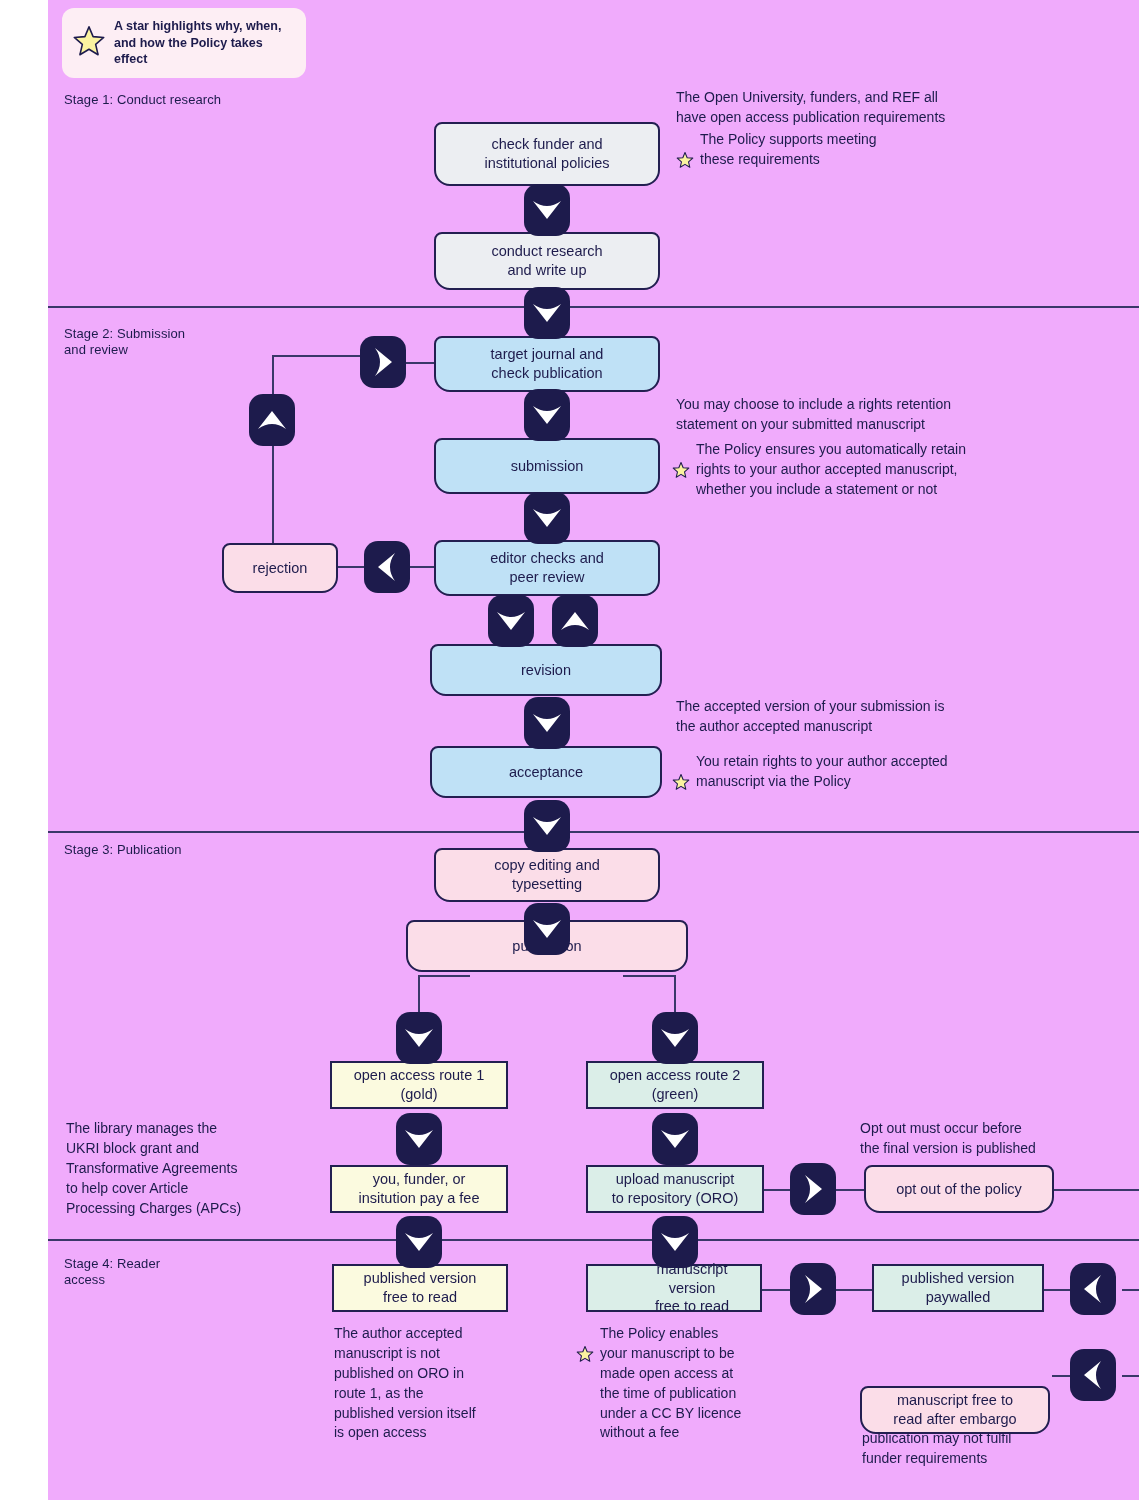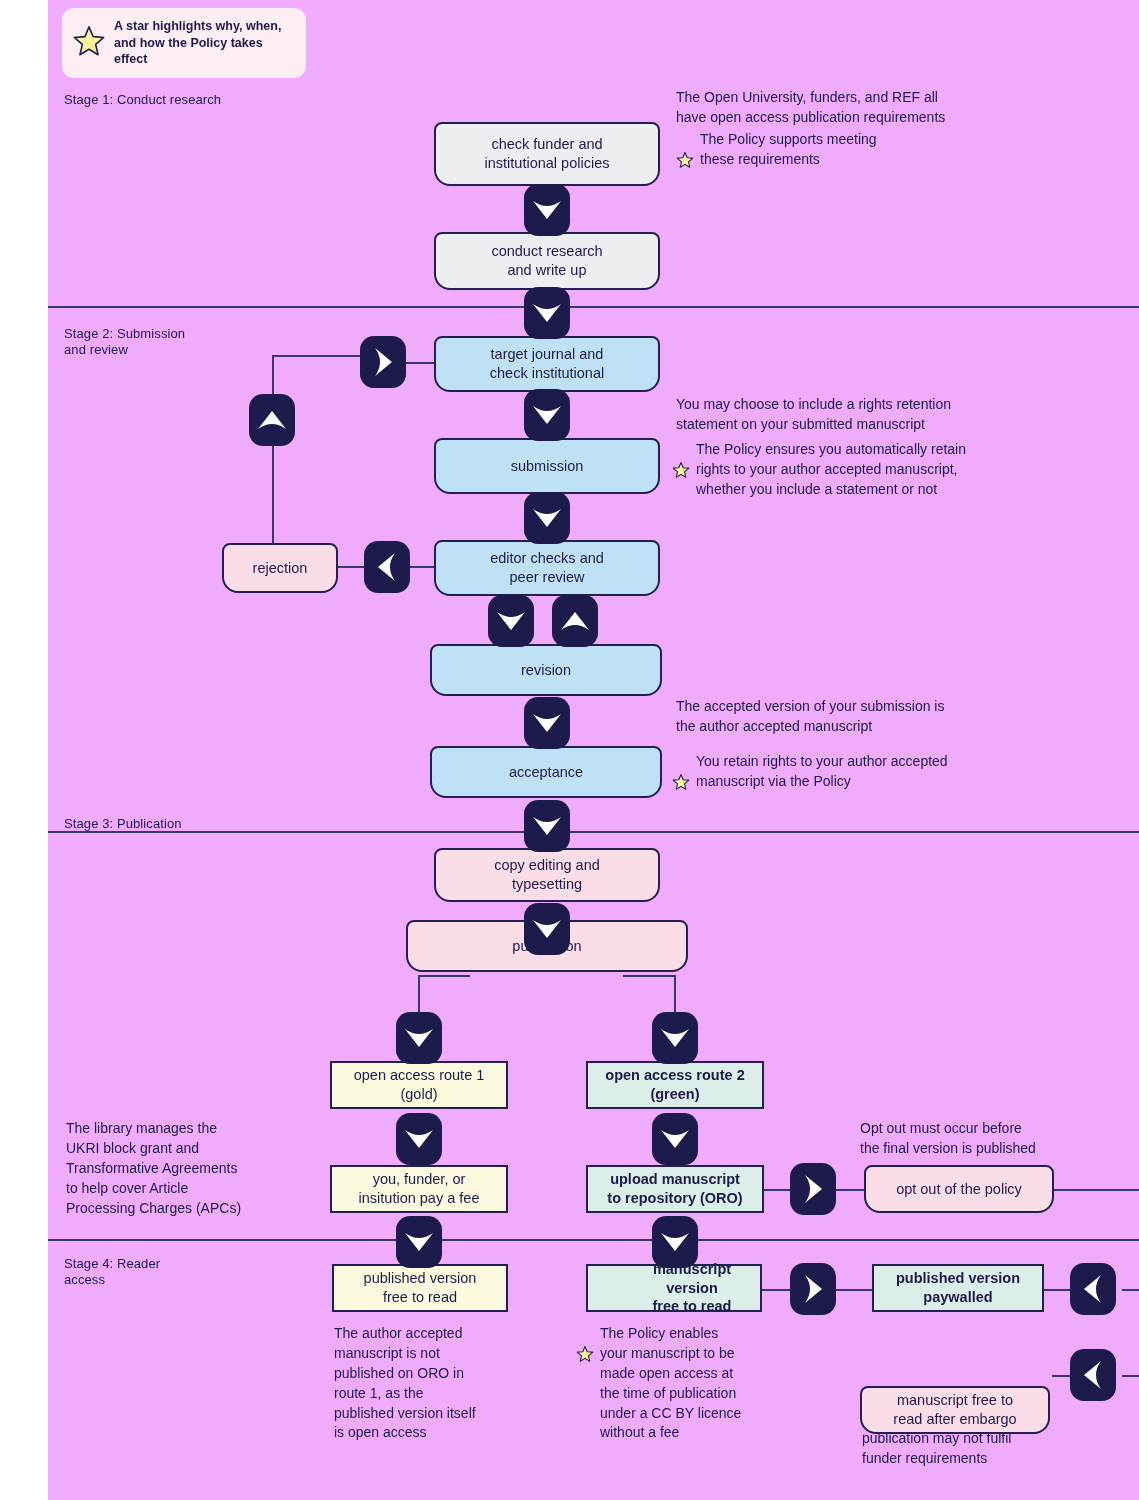--- a/index.html
+++ b/index.html
@@ -60,21 +60,21 @@
     white-space:pre-line;
     padding:2px 8px;
   }
   .node.rounded{ border-radius:8px 8px 16px 16px; }
   .node.sharp{ border-radius:0; }
 
   .c-grey{background:#eceef2;}
   .c-blue{background:#bfe1f6;}
   .c-pink{background:#fbdde8;}
   .c-cream{background:#fbfadf;}
-  .c-mint{background:#dbeee8;font-weight:bold;}
+  .c-mint{background:#dbeee8;}
 
   
   .chip{
     width:46px; height:52px;
     background:#1d1b4c;
     border-radius:14px;
     z-index:6;
     display:flex;align-items:center;justify-content:center;
   }
   .chip svg{display:block;}
@@ -112,21 +112,21 @@
 Policy takes effect</div>
   </div>
 
   <div class="abs divider" style="top:306px"></div>
   <div class="abs divider" style="top:831px"></div>
   <div class="abs divider" style="top:1239px"></div>
 
   <div class="abs stage-title" style="left:16px; top:92px;">Stage 1: Conduct research</div>
   <div class="abs stage-title" style="left:16px; top:326px;">Stage 2: Submission
 and review</div>
-  <div class="abs stage-title" style="left:16px; top:816px;text-align:right;">Stage 3: Publication</div>
+  <div class="abs stage-title" style="left:16px; top:842px;text-align:right;">Stage 3: Publication</div>
   <div class="abs stage-title" style="left:16px; top:1256px;">Stage 4: Reader
 access</div>
 
   <div class="abs line hline" style="left:224px; top:355px; width:96px;"></div>
   <div class="abs line vline" style="left:224px; top:355px; height:45px;"></div>
   <div class="abs line vline" style="left:224px; top:442px; height:110px;"></div>
 
   <div class="abs line hline" style="left:288px; top:566px; width:40px;"></div>
   <div class="abs line hline" style="left:352px; top:566px; width:34px;"></div>
 
@@ -152,21 +152,21 @@
 
   <div class="abs line hline" style="left:1004px; top:1375px; width:18px;"></div>
 
   <div class="abs node rounded c-grey" style="left:386px; top:122px; width:226px; height:64px;">check funder and
 institutional policies</div>
 
   <div class="abs node rounded c-grey" style="left:386px; top:232px; width:226px; height:58px;">conduct research
 and write up</div>
 
   <div class="abs node rounded c-blue" style="left:386px; top:336px; width:226px; height:56px;">target journal and
-check institutional</div>
+check publication</div>
 
   <div class="abs node rounded c-blue" style="left:386px; top:438px; width:226px; height:56px;">submission</div>
 
   <div class="abs node rounded c-blue" style="left:386px; top:540px; width:226px; height:56px;">editor checks and
 peer review</div>
 
   <div class="abs node rounded c-pink" style="left:174px; top:543px; width:116px; height:50px;">rejection</div>
 
   <div class="abs node rounded c-blue" style="left:382px; top:644px; width:232px; height:52px;">revision</div>
 

